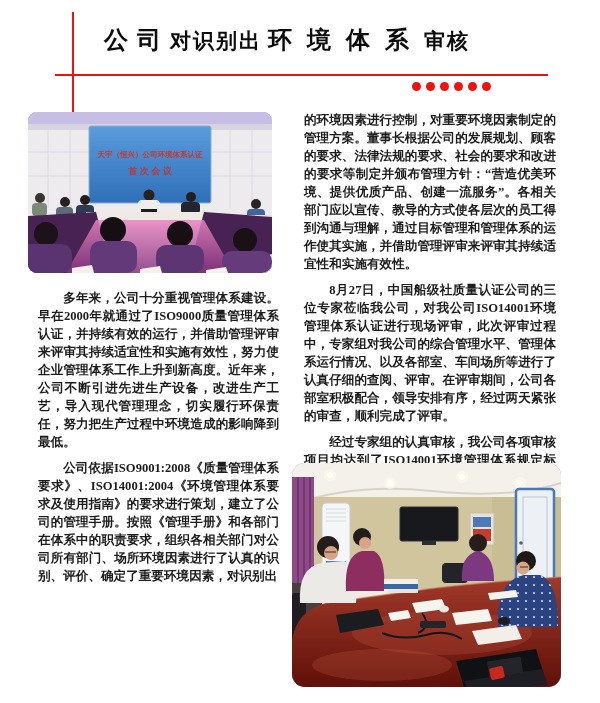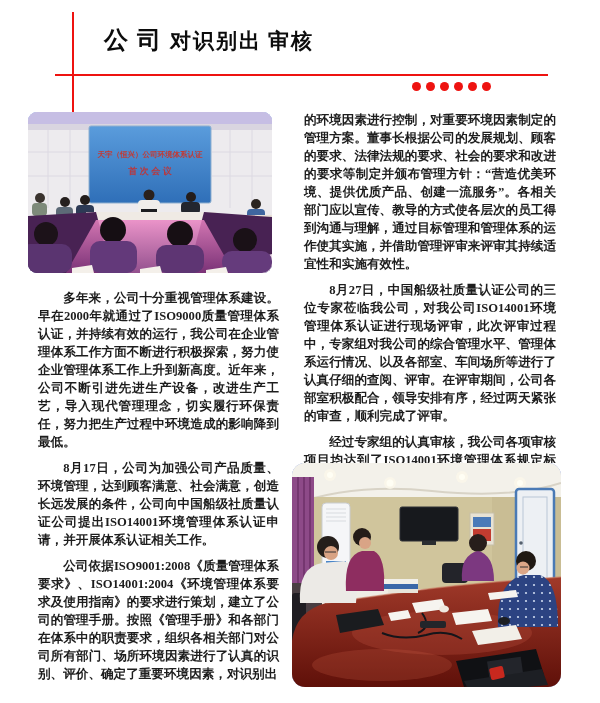--- a/index.html
+++ b/index.html
@@ -36,20 +36,21 @@
 </style>
 </head>
 <body>
 
 <div class="page">
 
   <div class="v-line"></div>
   <h1 class="title">
     <span class="t-big">公司</span>
     <span class="t-med">对识别出</span>
+    <span class="t-big t-sp">环境体系</span>
     <span class="t-med">审核</span>
   </h1>
   <div class="h-line"></div>
   <div class="dots">
     <span class="dot"></span>
     <span class="dot"></span>
     <span class="dot"></span>
     <span class="dot"></span>
     <span class="dot"></span>
     <span class="dot"></span>
@@ -116,22 +117,21 @@
       </g>
       <g fill="#f4f0ea">
         <polygon points="44,156 64,153 66,161 44,161"></polygon>
         <polygon points="112,157 132,154 134,161 112,161"></polygon>
         <polygon points="178,158 198,155 200,161 178,161"></polygon>
       </g>
     </svg>
   </figure>
 
   <div class="col col-left">
-    <p class="indent">多年来，公司十分重视管理体系建设。早在2000年就通过了ISO9000质量管理体系认证，并持续有效的运行，我公司在企业管理体系工作方面不断进行积极探索，努力使企业管理体系工作上升到新高度。近年来，公司不断引进先进生产设备，改进生产工艺，导入现代管理理念，切实履行环保责任，努力把生产过程中环境造成的影响降到最低。</p>
-    <p class="indent">8月17日，公司为加强公司产品质量、环境管理，达到顾客满意、社会满意，创造长远发展的条件，公司向中国船级社质量认证公司提出ISO14001环境管理体系认证申请，并开展体系认证相关工作。</p>
+    <p class="indent">多年来，公司十分重视管理体系建设。早在2000年就通过了ISO9000质量管理体系认证，并持续有效的运行，并借助管理评审来评审其持续适宜性和实施有效性，努力使企业管理体系工作上升到新高度。近年来，公司不断引进先进生产设备，改进生产工艺，导入现代管理理念，切实履行环保责任，努力把生产过程中环境造成的影响降到最低。</p>
     <p class="indent">公司依据ISO9001:2008《质量管理体系要求》、ISO14001:2004《环境管理体系要求及使用指南》的要求进行策划，建立了公司的管理手册。按照《管理手册》和各部门在体系中的职责要求，组织各相关部门对公司所有部门、场所环境因素进行了认真的识别、评价、确定了重要环境因素，对识别出</p>
   </div>
 
   <div class="col col-right">
     <p>的环境因素进行控制，对重要环境因素制定的管理方案。董事长根据公司的发展规划、顾客的要求、法律法规的要求、社会的要求和改进的要求等制定并颁布管理方针：“营造优美环境、提供优质产品、创建一流服务”。各相关部门应以宣传、教导的方式使各层次的员工得到沟通与理解，通过目标管理和管理体系的运作使其实施，并借助管理评审来评审其持续适宜性和实施有效性。</p>
     <p class="indent">8月27日，中国船级社质量认证公司的三位专家莅临我公司，对我公司ISO14001环境管理体系认证进行现场评审，此次评审过程中，专家组对我公司的综合管理水平、管理体系运行情况、以及各部室、车间场所等进行了认真仔细的查阅、评审。在评审期间，公司各部室积极配合，领导安排有序，经过两天紧张的审查，顺利完成了评审。</p>
     <p class="indent">经过专家组的认真审核，我公司各项审核项目均达到了ISO14001环境管理体系规定标准，顺利通过此次体系认证。专家组成员一致认为，在本次审核过程中，我公司材料准备充分，受审核部门及相关人员配合积极，并且对我公司各项管理体系工作上所做出</p>
   </div>
 
   <figure class="photo photo2">

